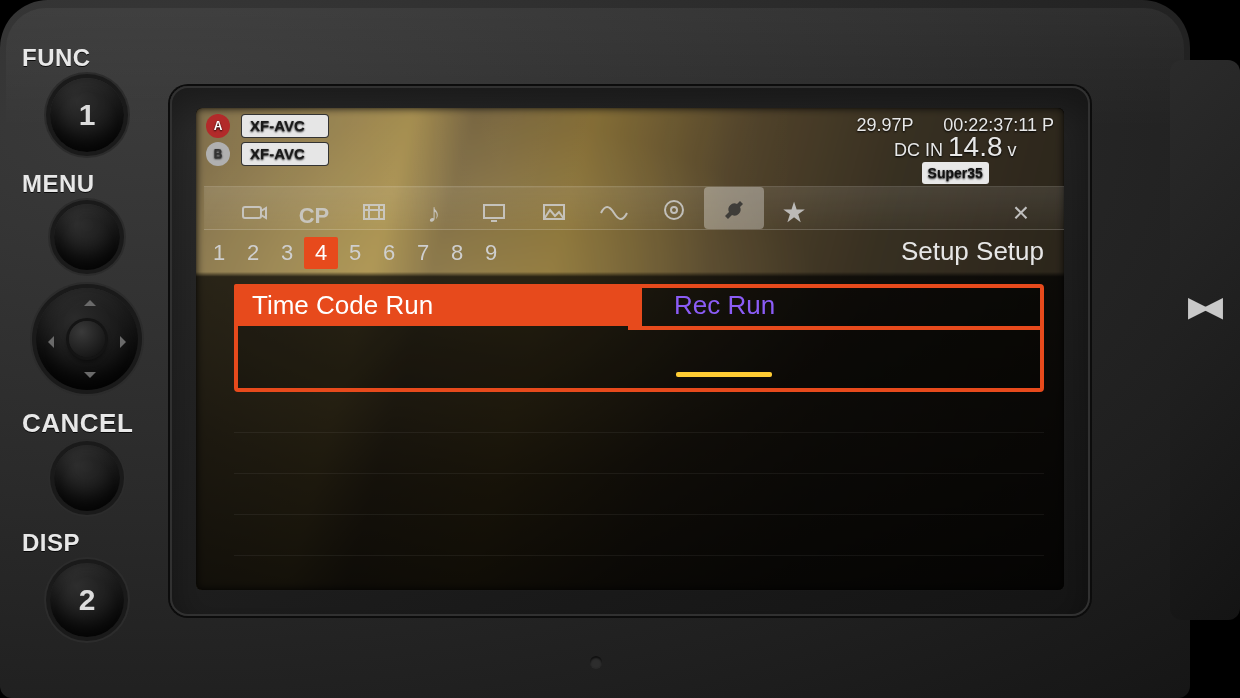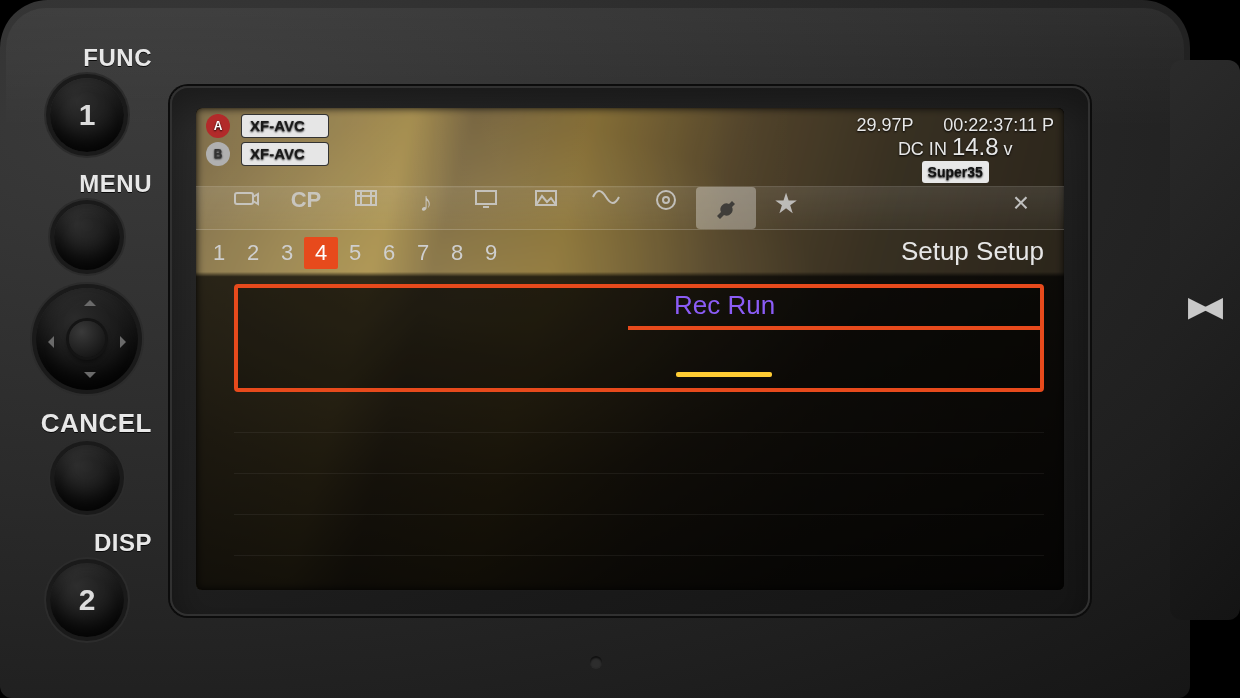--- a/index.html
+++ b/index.html
@@ -9,21 +9,21 @@
     background:
       radial-gradient(160% 140% at 12% 18%, #3a3a3a 0%, #2a2a2a 38%, #1f1f1f 62%, #151515 82%, #0d0d0d 100%);
     border-radius:48px 48px 12px 12px}
   .body:before{content:"";position:absolute;left:6px;top:8px;right:6px;height:120px;border-radius:40px 40px 0 0;
     background:linear-gradient(180deg,rgba(255,255,255,.05),rgba(255,255,255,0));}
   .bodyRight{position:absolute;right:0;top:60px;width:70px;height:560px;background:linear-gradient(135deg,#2b2b2b,#141414);border-radius:12px}
   .bodyRight .nub{position:absolute;left:18px;top:230px;color:#c9c9c9;font-size:28px;letter-spacing:-8px}
   .bottomDot{position:absolute;left:590px;bottom:30px;width:12px;height:12px;border-radius:50%;background:#2d2d2d;box-shadow:inset 0 2px 2px rgba(0,0,0,.7),0 1px 0 rgba(255,255,255,.05)}
   
   .side{position:absolute;left:22px;top:44px;width:130px;color:#e8e8e8}
-  .lab{font-weight:700;text-align:right;text-shadow:0 1px 0 rgba(0,0,0,.8)}
+  .lab{font-weight:700;text-align:left;text-shadow:0 1px 0 rgba(0,0,0,.8)}
   .lab.sm{font-size:24px;letter-spacing:.5px}
   .lab.lg{font-size:26px;letter-spacing:.5px}
   .btn{width:74px;height:74px;margin:6px auto 18px;border-radius:50%;position:relative;
     background:radial-gradient(circle at 35% 30%, #2e2e2e 0%, #1c1c1c 55%, #0f0f0f 100%);
     box-shadow:inset 0 8px 12px rgba(255,255,255,.04),inset 0 -12px 20px rgba(0,0,0,.85),0 0 0 4px #1a1a1a,0 0 0 6px #2c2c2c;
     color:#dcdcdc;display:flex;align-items:center;justify-content:center;font-size:30px;font-weight:700}
   .btn.small{width:66px;height:66px;font-size:24px}
   .joy{width:102px;height:102px;margin:0 auto 18px;border-radius:50%;position:relative;
     background:radial-gradient(circle at 38% 30%, #2a2a2a 0%, #191919 52%, #0e0e0e 100%);
     box-shadow:inset 0 10px 18px rgba(255,255,255,.04),inset 0 -16px 22px rgba(0,0,0,.9),0 0 0 4px #1a1a1a,0 0 0 6px #2c2c2c}
@@ -50,24 +50,24 @@
     background:linear-gradient(180deg,rgba(0,0,0,0) 0%, rgba(0,0,0,0) 34%, rgba(0,0,0,.72) 35%, rgba(0,0,0,.88) 100%)}
   
   .topbar{position:absolute;left:10px;right:10px;top:6px;height:64px;color:#e8e8e8;font-size:18px;text-shadow:0 1px 2px #000}
   .codec{display:inline-block;min-width:70px;padding:0 8px;line-height:22px;background:#e6e6e6;color:#1a1a1a;font-weight:700;font-size:15px;border-radius:3px;box-shadow:0 0 0 1px #333;text-align:left;margin-left:6px}
   .redDot{display:inline-flex;align-items:center;justify-content:center;width:24px;height:24px;border-radius:50%;background:#b22a2a;color:#fff;font-size:12px;font-weight:700;margin-right:6px}
   .greyDot{display:inline-flex;align-items:center;justify-content:center;width:24px;height:24px;border-radius:50%;background:#b0b0b0;color:#333;font-size:12px;font-weight:700;margin-right:6px}
   .tRight{position:absolute;right:0;top:0;text-align:center}
   .tRight div{line-height:22px}
   .super35{display:inline-block;padding:0 6px;background:#e8e8e8;color:#111;font-weight:700;border-radius:3px;font-size:14px}
   
-  .tabs{position:absolute;left:0;right:0;top:78px;height:42px;
+  .tabs{position:absolute;left:8px;right:0;top:78px;height:42px;
     background:linear-gradient(180deg,rgba(255,255,255,.10),rgba(255,255,255,.03));
     border-top:1px solid rgba(255,255,255,.15);border-bottom:1px solid rgba(255,255,255,.12);
-    display:flex;align-items:flex-start;padding:0 20px;color:#cfcfcf;font-size:22px}
+    display:flex;align-items:flex-end;padding:0 20px;color:#cfcfcf;font-size:22px}
   .tabs .ticon{width:60px;text-align:center;opacity:.85}
   .tabs .ticon.sel{background:rgba(255,255,255,.38);color:#3a3a3a;border-radius:4px;height:42px;display:flex;align-items:center;justify-content:center}
   .tabs .spacer{flex:1}
   .tabs .xicon{width:46px;text-align:center;opacity:.9}
   
   .pages{position:absolute;left:6px;top:124px;height:42px;display:flex;align-items:center;color:#cfcfcf;font-size:22px}
   .pages span{width:34px;text-align:center}
   .pages span.sel{background:#e74a1c;color:#fff;border-radius:2px;line-height:32px;height:32px}
   .menuTitle{position:absolute;right:20px;top:128px;color:#e6e6e6;font-size:26px}
   
@@ -141,21 +141,21 @@
             </span>
           <span class="codec">XF-AVC</span>
         </div>
         <div class="tRight">
           <div>
             <span>29.97P</span>
             &nbsp;&nbsp;&nbsp;&nbsp;
             <span>00:22:37:11 P</span>
           </div>
           <div>
-            <span>DC IN </span><span style="font-size:24px">14.8</span><span> v</span>
+            <span>DC IN </span><span style="font-size:28px">14.8</span><span> v</span>
           </div>
           <div><span class="super35">Super35</span></div>
         </div>
       </div>
 
       <div class="tabs">
         <div class="ticon">
           <svg width="28" height="22" viewBox="0 0 28 22">
               <g fill="none" stroke="#cfcfcf" stroke-width="2">
                 <rect x="3" y="6" width="18" height="11" rx="2"></rect>
@@ -219,20 +219,21 @@
         <span class="sel">4</span>
         <span>5</span>
         <span>6</span>
         <span>7</span>
         <span>8</span>
         <span>9</span>
       </div>
       <div class="menuTitle">Setup Setup</div>
 
       <div class="card">
+        <div class="header">Time Code Run</div>
         <div class="box"></div>
         <div class="opt" style="left:440px;top:6px">
           <span>Rec Run</span>
         </div>
         <div class="underline" style="left:442px;top:88px;width:96px"></div>
       </div>
 
       <div class="listLines">
         <div></div>
           <div></div>

